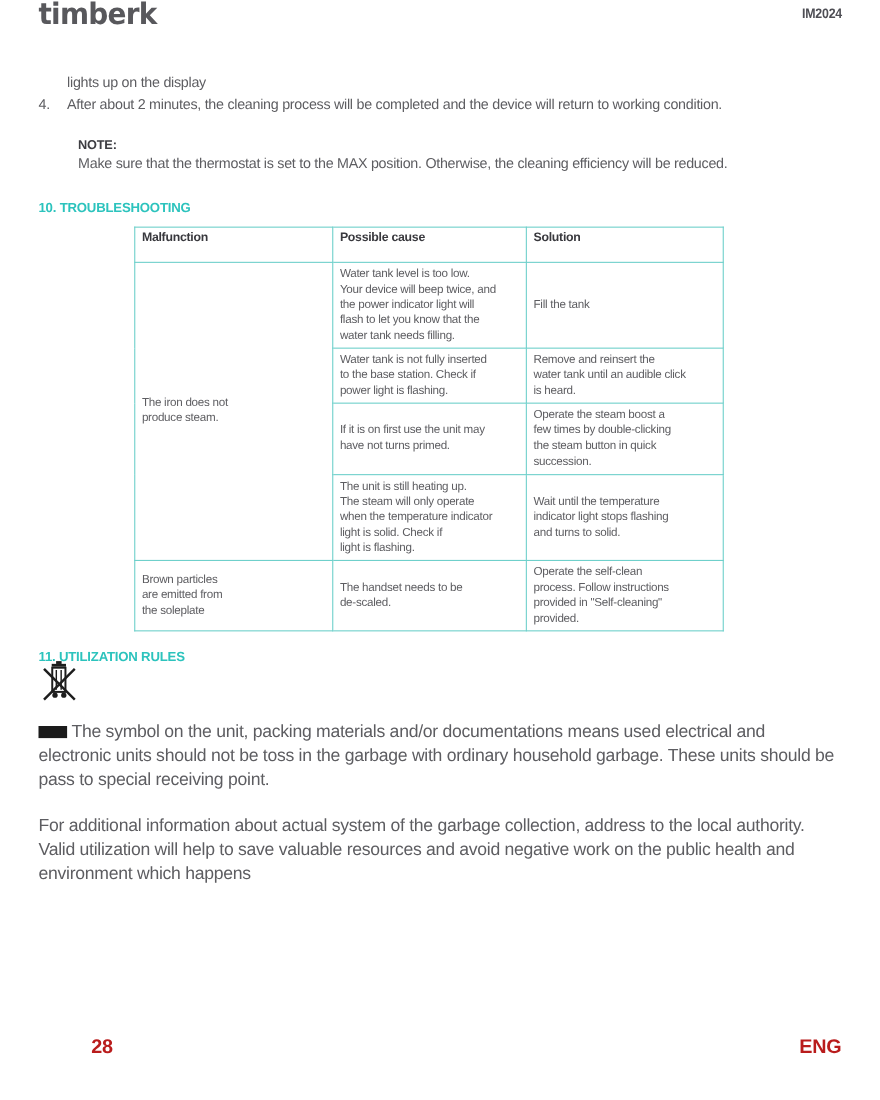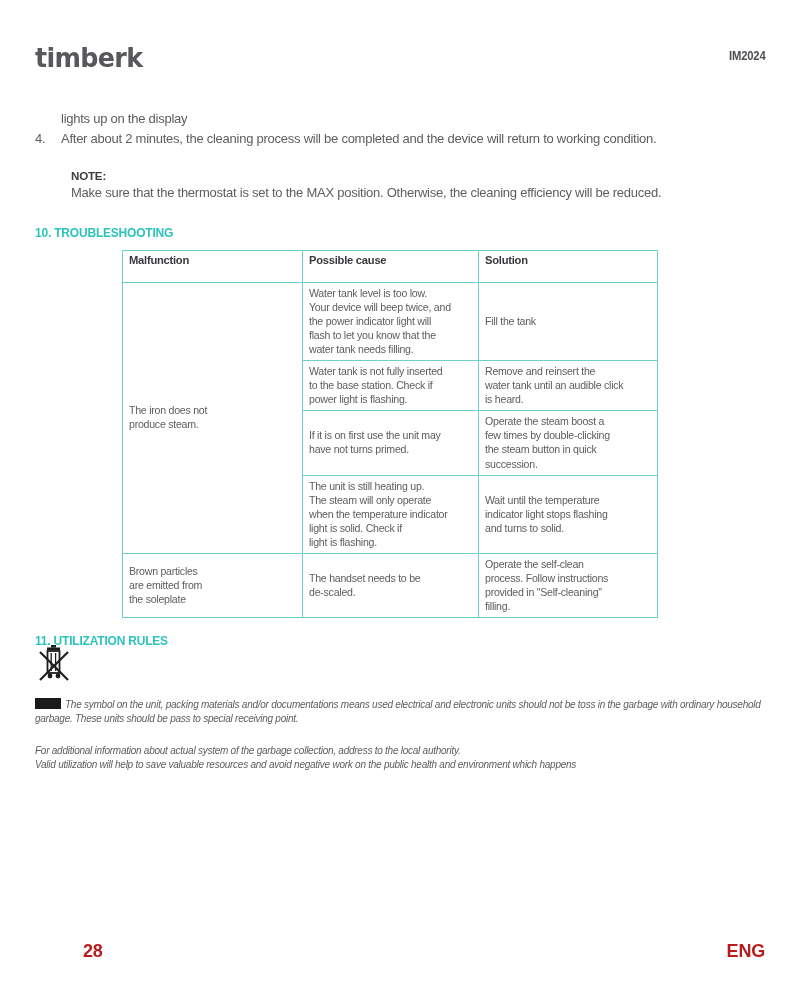--- a/index.html
+++ b/index.html
@@ -21,21 +21,20 @@
     height: 1000px;
     box-sizing: border-box;
     padding: 0 35px;
   }
 
   
   .header {
     display: flex;
     align-items: flex-start;
     justify-content: space-between;
-    padding-top: 44px;
     height: 52px;
   }
   .logo {
     font-family: "DejaVu Sans", sans-serif;
     font-size: 27px;
     font-weight: 700;
     letter-spacing: -0.7px;
     color: #58585c;
     line-height: 1;
     transform: scaleX(0.94);
@@ -129,26 +128,25 @@
 
   
   .util-wrap { margin-top: 16px; }
   .weee {
     margin-top: -4px;
     margin-left: 4px;
     width: 34px;
     height: 42px;
   }
   .para {
-    font-size: 10px;
+    font-size: 16px;
     line-height: 1.38;
     color: #5d5d61;
     letter-spacing: -0.25px;
     margin-top: 8px;
-    font-style: italic;
   }
   .blackbar {
     display: inline-block;
     width: 26px;
     height: 11px;
     background: #1b1b1b;
     vertical-align: -1px;
     margin-right: 4px;
   }
   .para2 { margin-top: 18px; }
@@ -296,21 +294,21 @@
           <div class="cell-lines">
             <div>The handset needs to be</div>
             <div>de-scaled.</div>
           </div>
         </td>
         <td class="vtop">
           <div class="cell-lines">
             <div>Operate the self-clean</div>
             <div>process. Follow instructions</div>
             <div>provided in "Self-cleaning"</div>
-            <div>filling.</div>
+            <div>provided.</div>
           </div>
         </td>
       </tr>
     </tbody>
   </table>
 
   <div class="util-wrap">
     <div class="section-head" style="margin-top:10px">11. UTILIZATION RULES</div>
 
     <svg class="weee" viewBox="0 0 34 42" aria-hidden="true">

